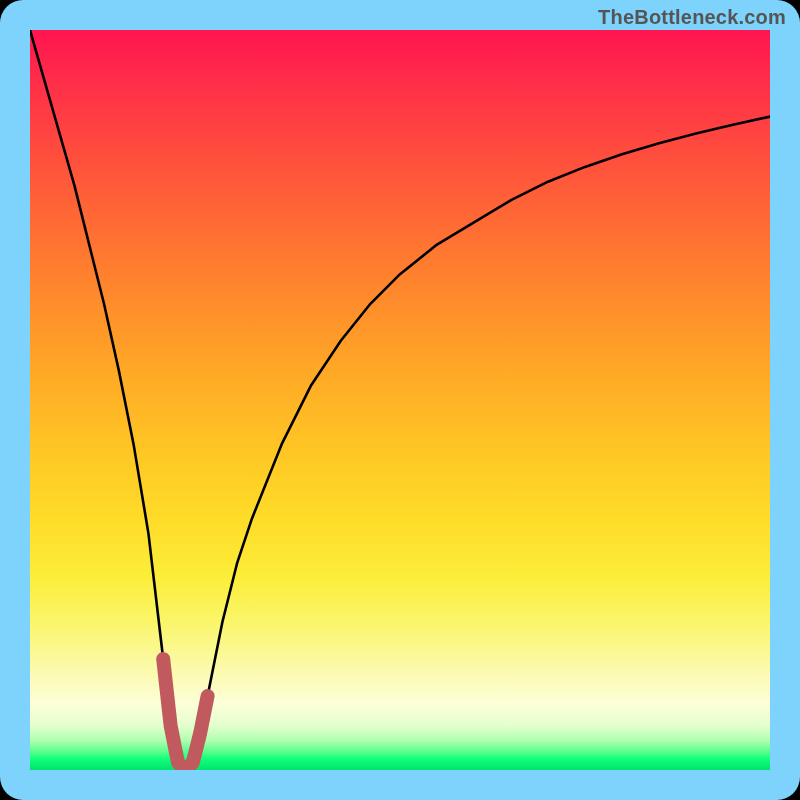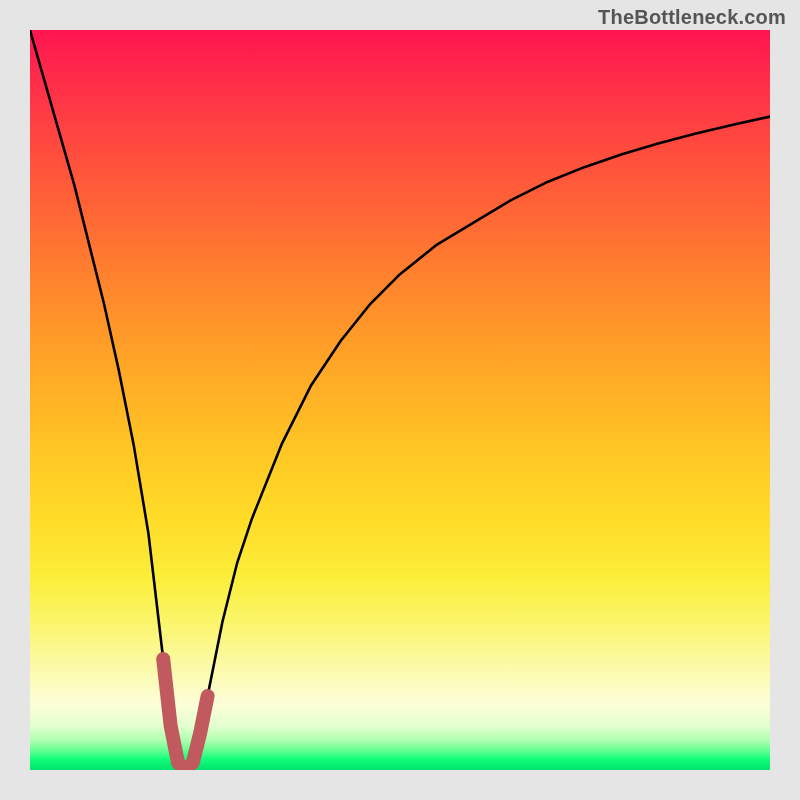--- a/index.html
+++ b/index.html
@@ -7,21 +7,22 @@
     padding: 0;
     width: 800px;
     height: 800px;
     overflow: hidden;
     background: #000;
     font-family: Arial, Helvetica, sans-serif;
   }
   .frame {
     position: absolute;
     inset: 0;
-    background: #e5e5e5;
+    background: #7dd3fc;
+    border-radius: 23px;
   }
   .plot {
     position: absolute;
     left: 30px;
     top: 30px;
     width: 740px;
     height: 740px;
     overflow: hidden;
   }
   .gradient {

